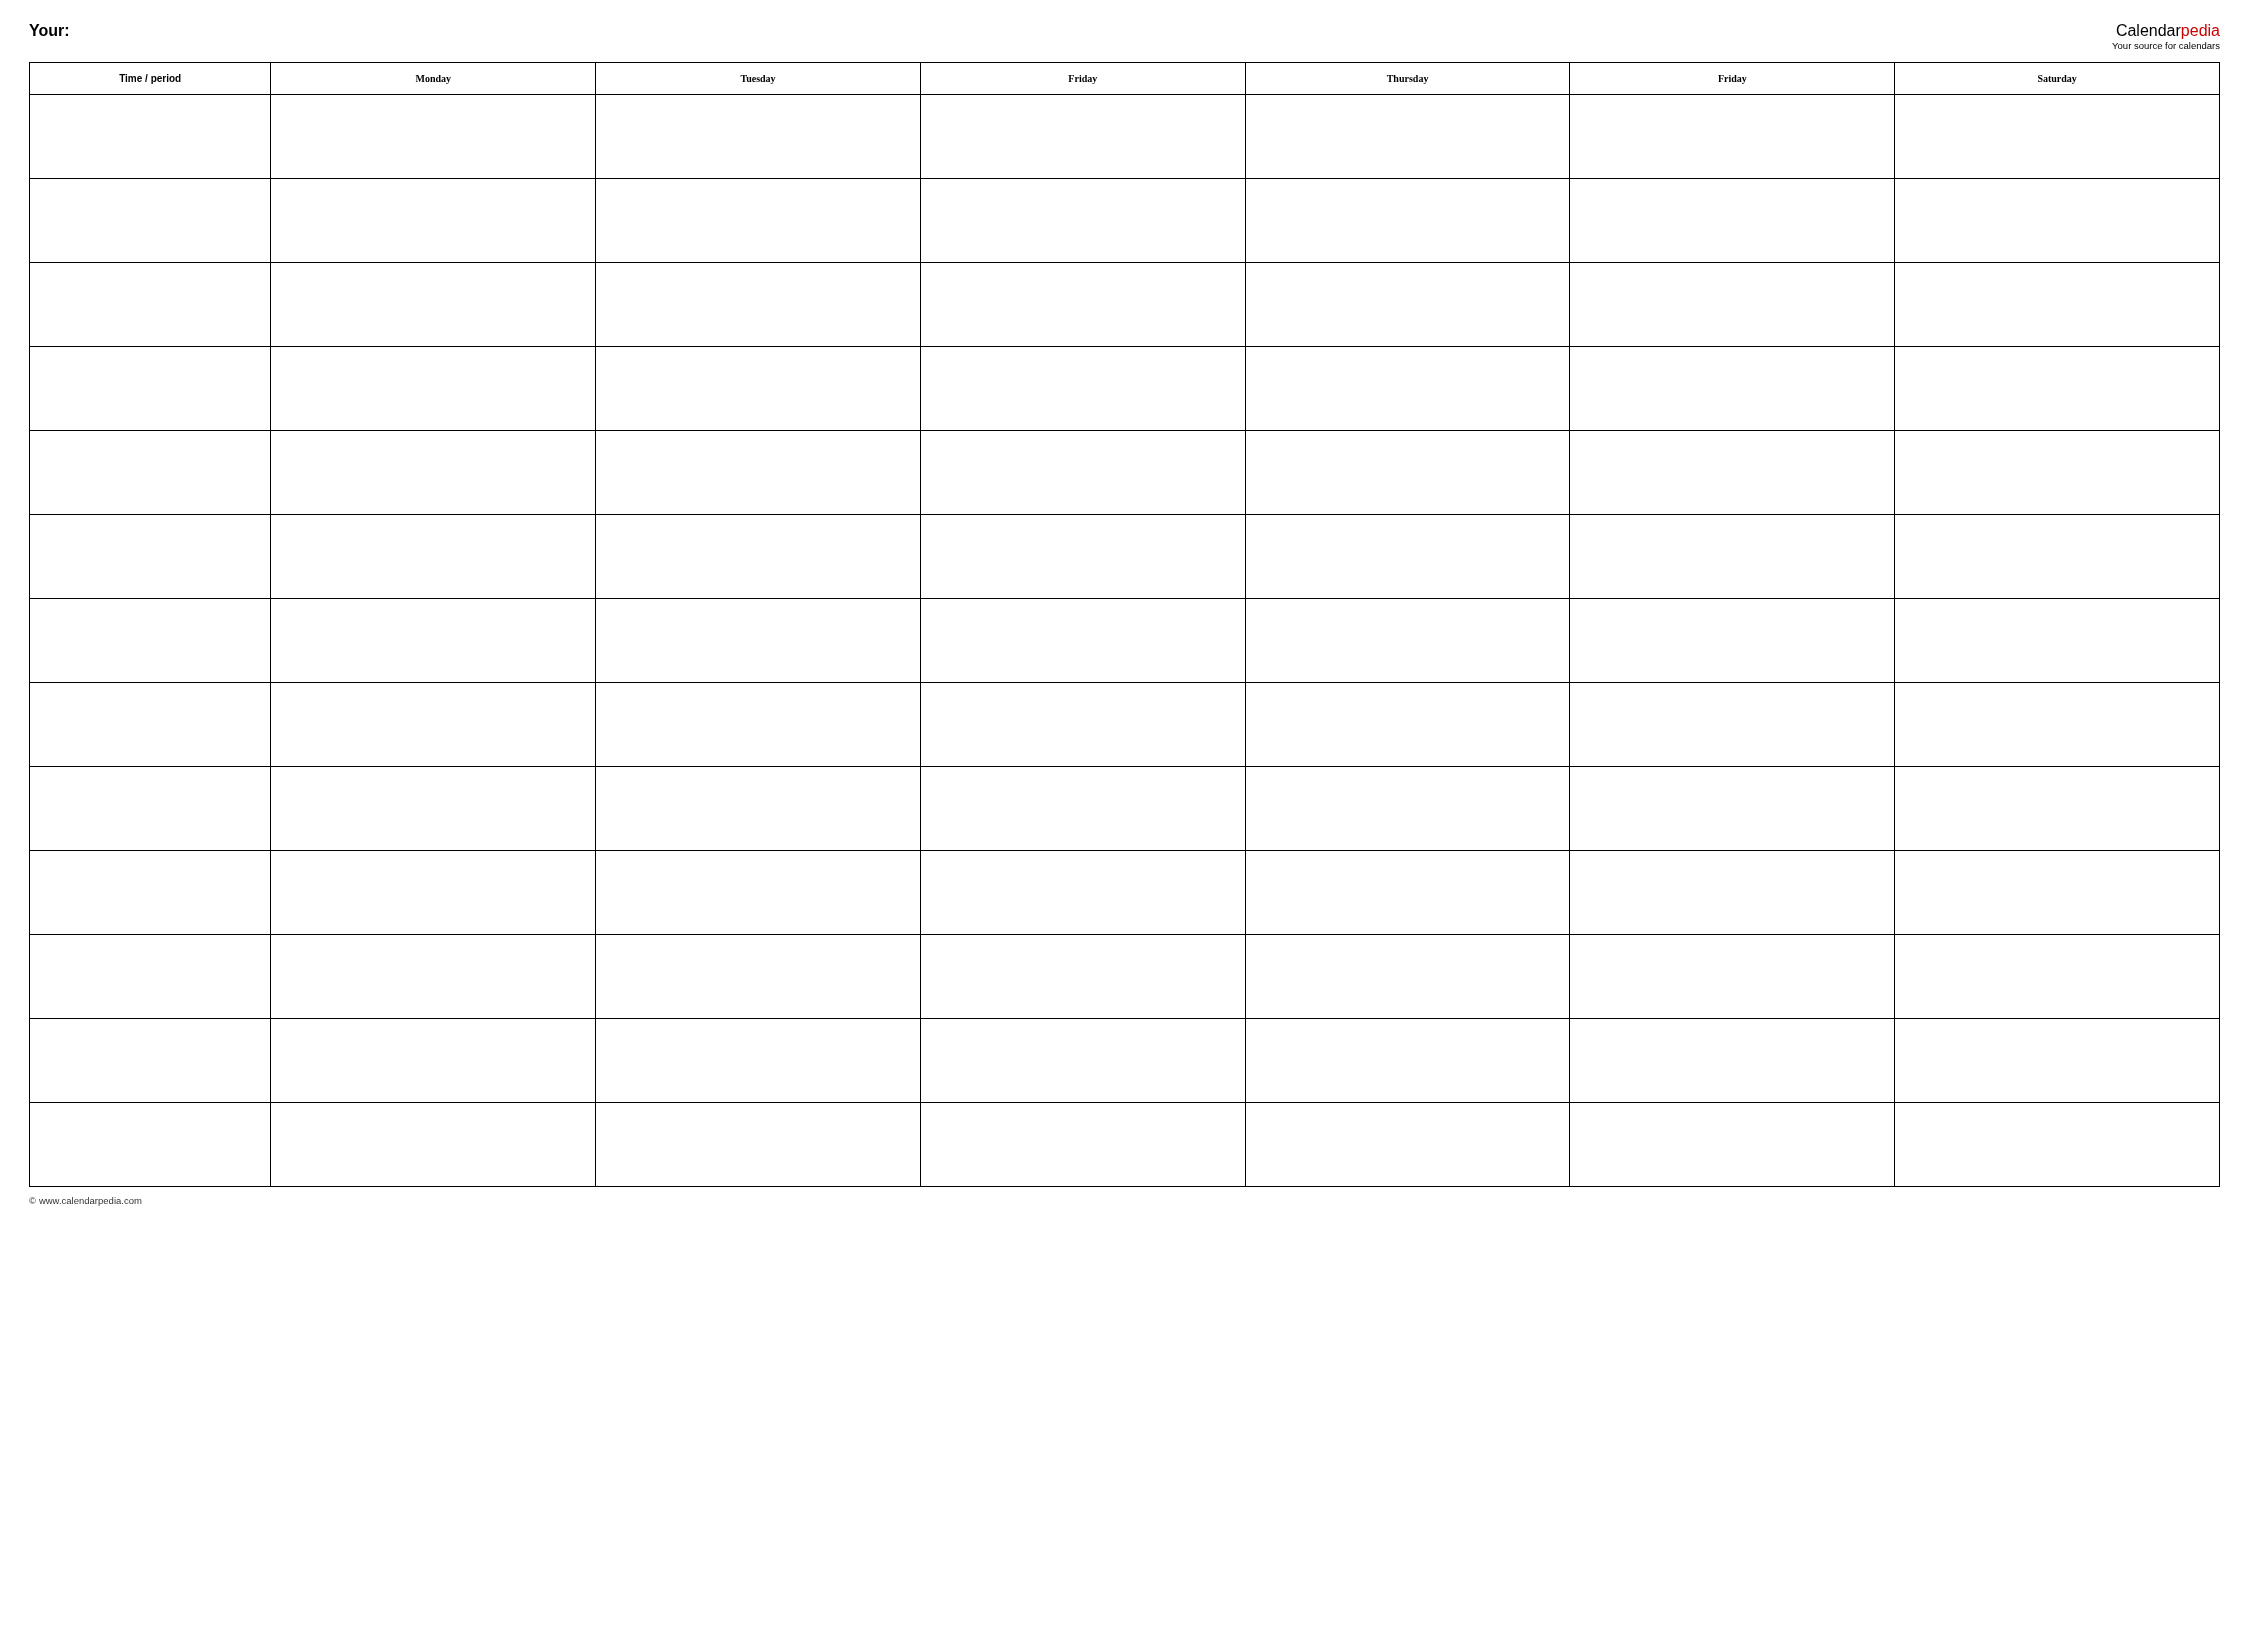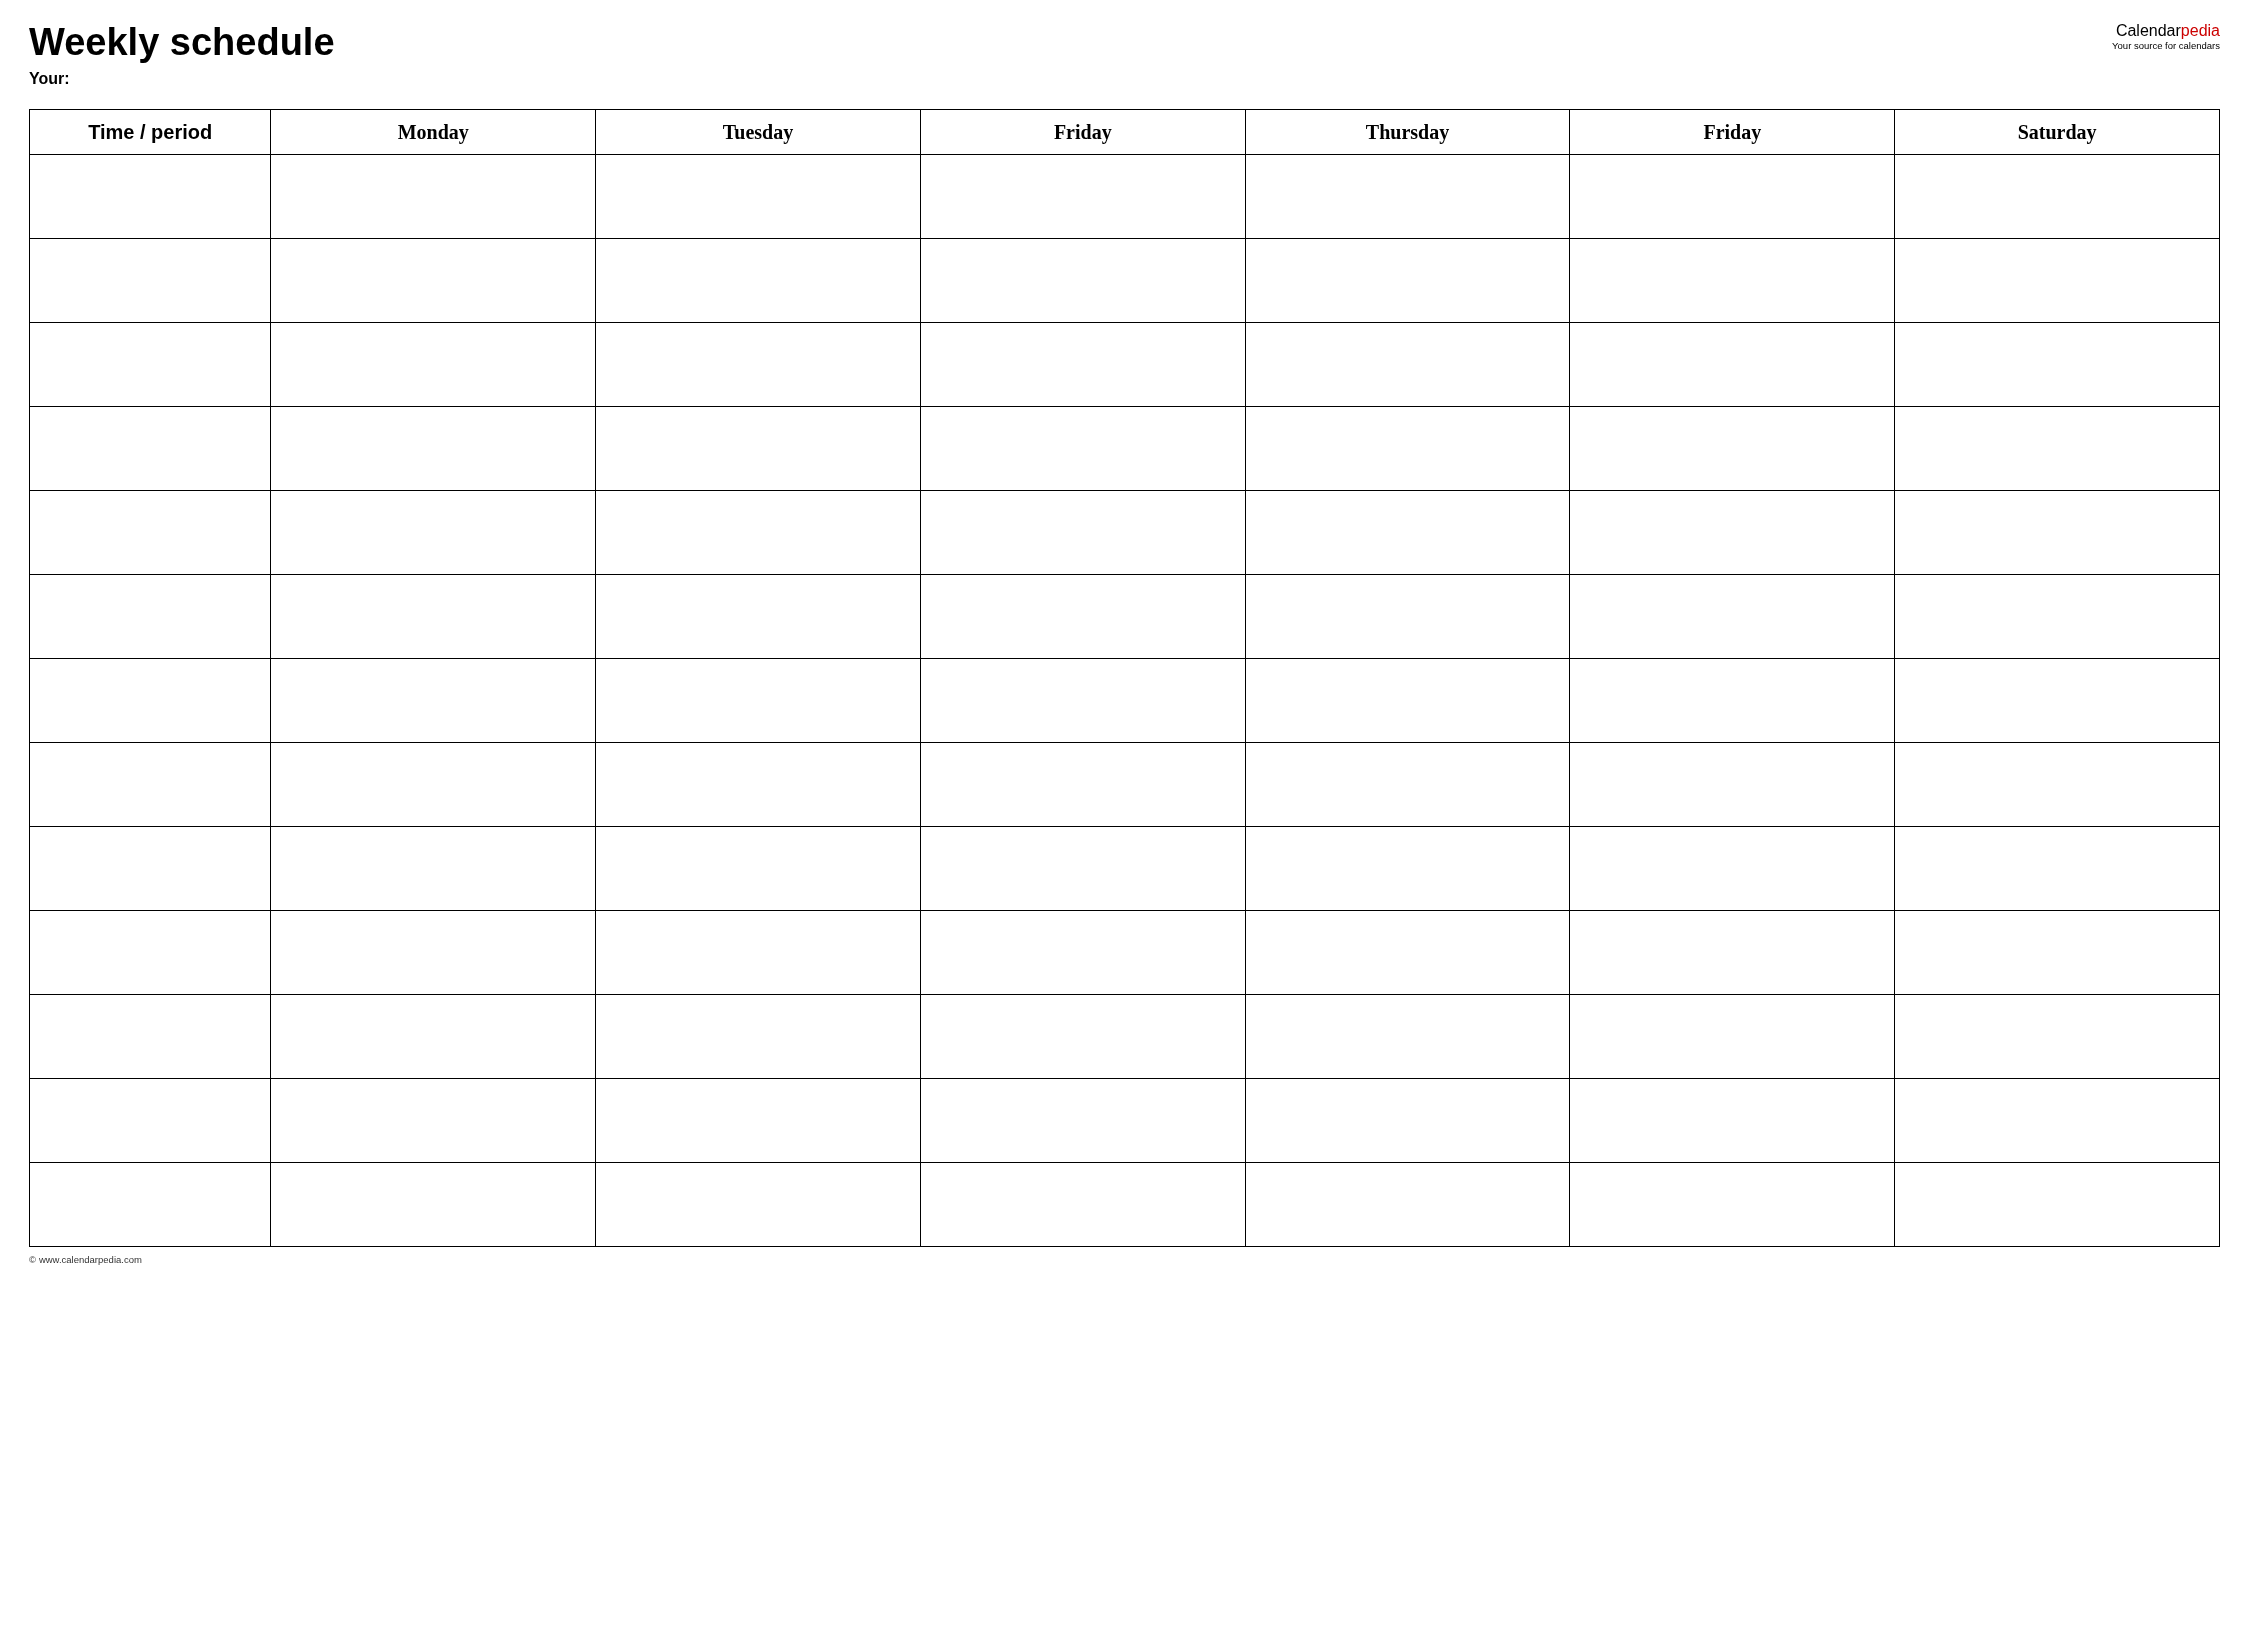--- a/index.html
+++ b/index.html
@@ -68,21 +68,21 @@
       width: 100%;
       border-collapse: collapse;
       border: 1.5px solid #000000;
       margin-top: 7.3px;
     }
 
     .schedule-table th {
       border: 1.5px solid #000000;
       padding: 10.2px 5.8px;
       text-align: center;
-      font-size: 20px;
+      font-size: 10px;
       font-weight: bold;
       color: #000000;
       background: #ffffff;
     }
 
     .schedule-table td {
       border: 0.7px solid #000000;
       height: 84px;
       padding: 3.6px;
     }
@@ -110,21 +110,20 @@
 
     .copyright-symbol {
       font-size: 9.5px;
     }
   </style>
 </head>
 <body>
 
 <div class="header-section">
   <div class="title-area">
-    <div class="page-title">Weekly schedule</div>
     <div class="name-label">Your:</div>
   </div>
   <div class="logo-area">
     <div class="logo-text">
       <span class="calendar">Calendar</span><span class="pedia">pedia</span>
     </div>
     <div class="logo-tagline">Your source for calendars</div>
   </div>
 </div>
 

